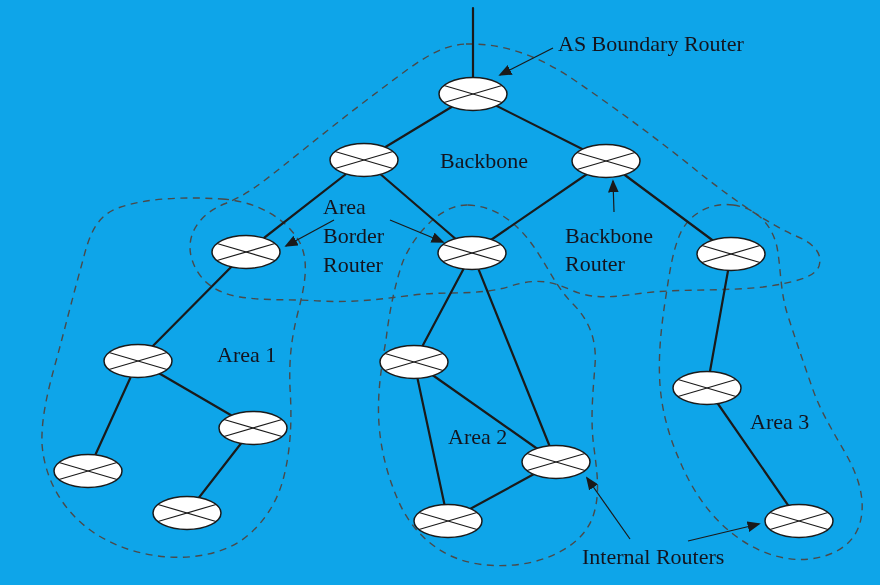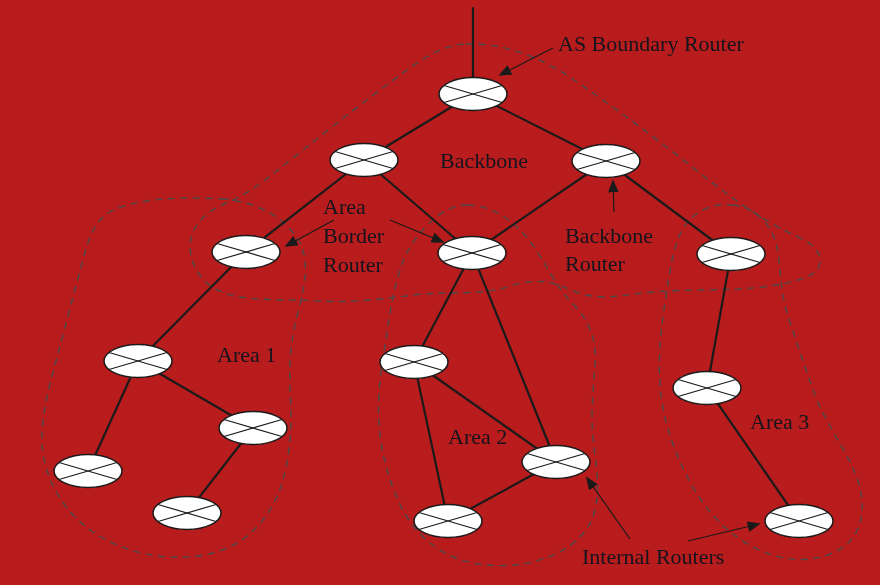--- a/index.html
+++ b/index.html
@@ -4,21 +4,21 @@
 <style>
   html, body {
     margin: 0;
     padding: 0;
     background: #ffffff;
   }
   .stage {
     position: relative;
     width: 880px;
     height: 585px;
-    background: #b91c1c;
+    background: #0ea5e9;
     overflow: hidden;
     font-family: "Liberation Serif", "DejaVu Serif", serif;
   }
   svg text {
     font-family: "Liberation Serif", "DejaVu Serif", serif;
     font-size: 22px;
   }
   .boundary {
     fill: none;
     stroke-dasharray: 7 5.5;

